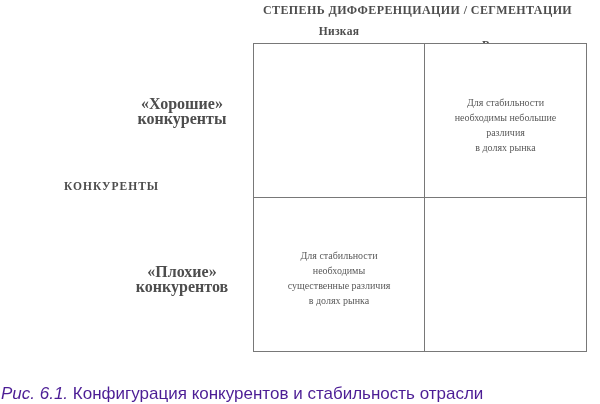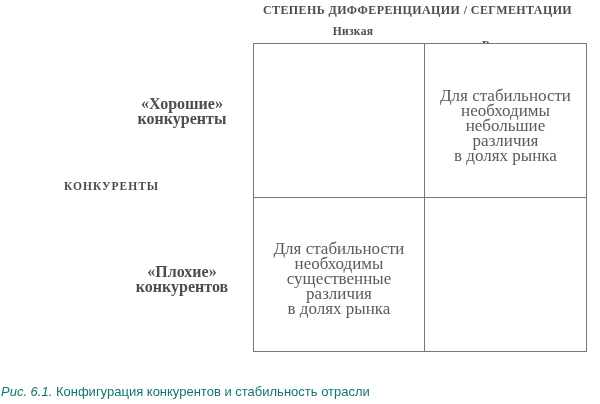--- a/index.html
+++ b/index.html
@@ -23,21 +23,21 @@
   }
   .col-label {
     position: absolute;
     top: 25px;
     text-align: center;
     font-weight: bold;
     font-size: 11.5px;
     letter-spacing: 0.3px;
     color: #4d4d4d;
   }
-  .col-low  { left: 267px; width: 172px; }
+  .col-low  { left: 253px; width: 172px; }
   .col-high { left: 425px; width: 162px; margin-top: 14px; }
   .y-axis-title {
     position: absolute;
     left: 64px; top: 180px;
     font-weight: bold;
     font-size: 11.5px;
     letter-spacing: 1px;
     color: #4d4d4d;
     white-space: nowrap;
   }
@@ -62,35 +62,35 @@
     display: grid;
     grid-template-columns: 171px 1fr;
     grid-template-rows: 154px 1fr;
     background: #ffffff;
   }
   .cell {
     display: flex;
     align-items: center;
     justify-content: center;
     text-align: center;
-    font-size: 17px;
+    font-size: 10px;
     line-height: 15px;
     color: #5a5a5a;
     white-space: pre-line;
     box-sizing: border-box;
   }
   .cell-tl { border-right: 1.5px solid #787878; border-bottom: 1.5px solid #787878; }
   .cell-tr { border-bottom: 1.5px solid #787878; padding-top: 9px; }
   .cell-bl { border-right: 1.5px solid #787878; padding-top: 7px; }
   .caption {
     position: absolute;
     left: 1px; top: 384px;
     font-family: "Liberation Sans", "DejaVu Sans", sans-serif;
-    font-size: 13px;
-    color: #0f766e;
+    font-size: 17px;
+    color: #4c1d95;
     white-space: nowrap;
   }
   .fig-label { font-style: italic; }
 </style>
 </head>
 <body>
 
 <div class="page">
 
   <div class="axis-title-top">СТЕПЕНЬ ДИФФЕРЕНЦИАЦИИ / СЕГМЕНТАЦИИ</div>

